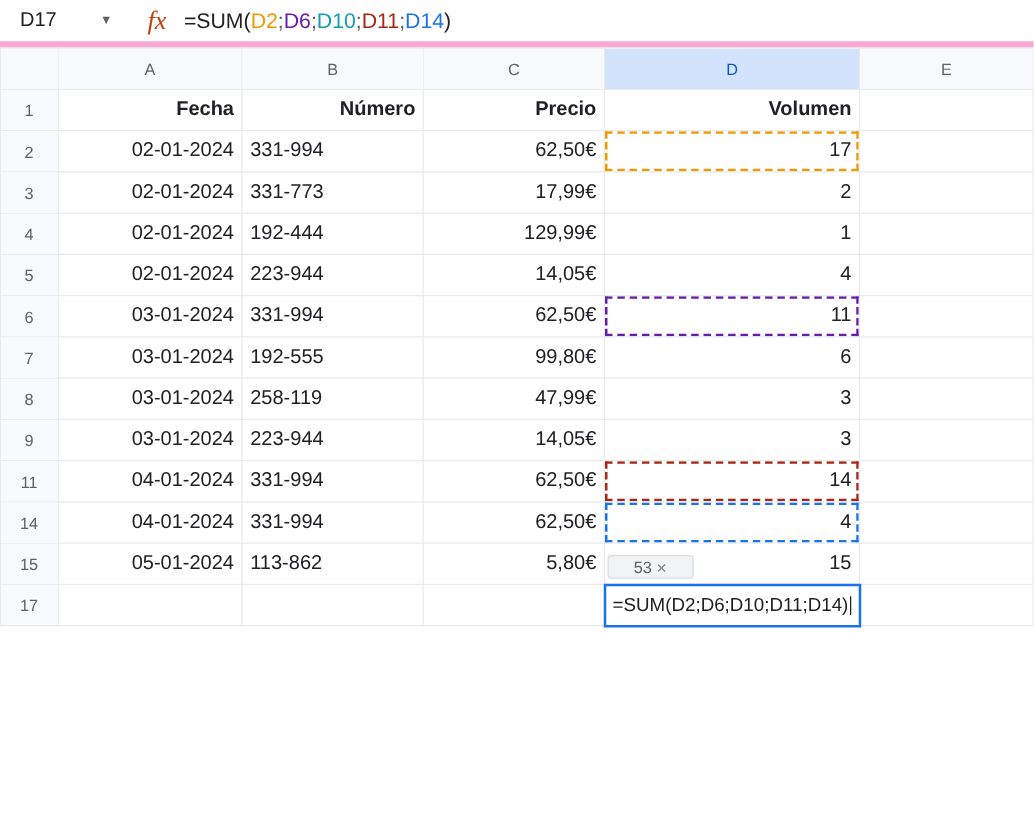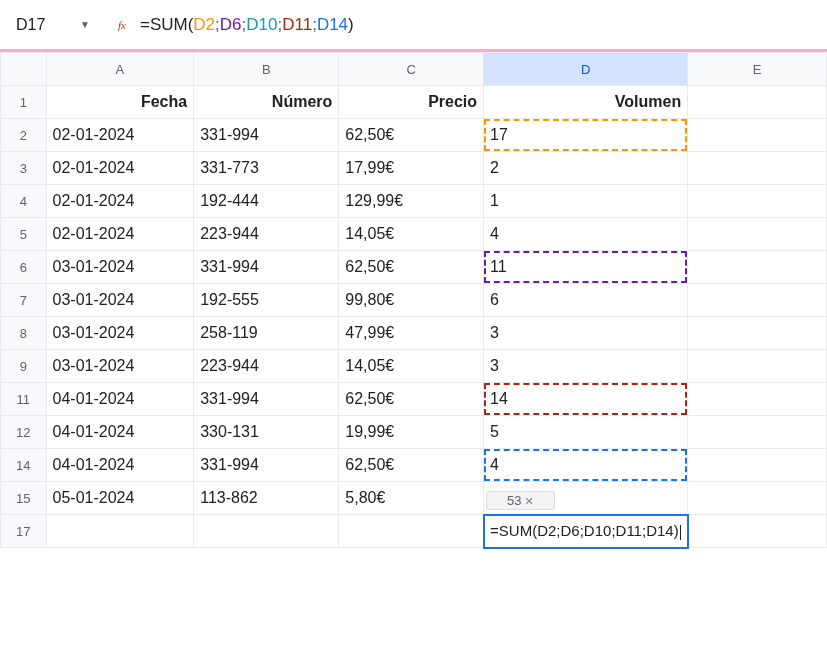--- a/index.html
+++ b/index.html
@@ -10,40 +10,40 @@
       color: #202124;
       width: 827px;
       height: 668px;
       overflow: hidden;
     }
     
     
     .formula-bar {
       display: flex;
       align-items: center;
-      height: 52px;
-      border-bottom: 3px solid #f9a8d4;
+      height: 38px;
+      border-bottom: 5px solid #f9a8d4;
       padding: 0 8px;
     }
     .cell-ref {
       width: 90px;
       font-size: 16px;
       padding: 4px 8px;
       display: flex;
       align-items: center;
       justify-content: space-between;
     }
     .dropdown-arrow {
       font-size: 10px;
       color: #5f6368;
     }
     .fx-icon {
       font-style: italic;
       font-family: 'Times New Roman', serif;
-      font-size: 11px;
+      font-size: 21px;
       color: #c2410c;
       margin: 0 14px 0 20px;
     }
     .formula-input {
       flex: 1;
       font-size: 17px;
       font-family: Arial, sans-serif;
     }
     .formula-input .fn { color: #222; }
     .formula-input .paren { color: #222; }
@@ -79,21 +79,21 @@
     .col-head { width: 155px; }
     .row-head { width: 48px; text-align: center; font-size: 13px; }
     .col-head.active { background: #d3e3fd; color: #0b57d0; }
     
     .grid td {
       font-size: 16px;
       white-space: nowrap;
       overflow: hidden;
     }
     .hdr-cell { font-weight: bold; text-align: right; font-size: 17px; }
-    .rt { }
+    .rt { text-align: right; }
     .lt { text-align: left; }
     
     
     .hl {
       position: absolute;
       inset: 0px;
       pointer-events: none;
     }
     .hl-orange { border: 2.5px dashed #f29900; }
     .hl-purple { border: 2.5px dashed #681da8; }
@@ -231,28 +231,20 @@
         </tr>
         <tr>
           <th class="row-head">11</th>
           <td class="rt">04-01-2024</td>
           <td class="lt">331-994</td>
           <td class="rt">62,50€</td>
           <td class="rt">14<div class="hl hl-darkred"></div></td>
           <td class=""></td>
         </tr>
         <tr>
-          <th class="row-head">12</th>
-          <td class="rt">04-01-2024</td>
-          <td class="lt">330-131</td>
-          <td class="rt">19,99€</td>
-          <td class="rt">5</td>
-          <td class=""></td>
-        </tr>
-        <tr>
           <th class="row-head">14</th>
           <td class="rt">04-01-2024</td>
           <td class="lt">331-994</td>
           <td class="rt">62,50€</td>
           <td class="rt">4<div class="hl hl-blue"></div></td>
           <td class=""></td>
         </tr>
         <tr>
           <th class="row-head">15</th>
           <td class="rt">05-01-2024</td>

